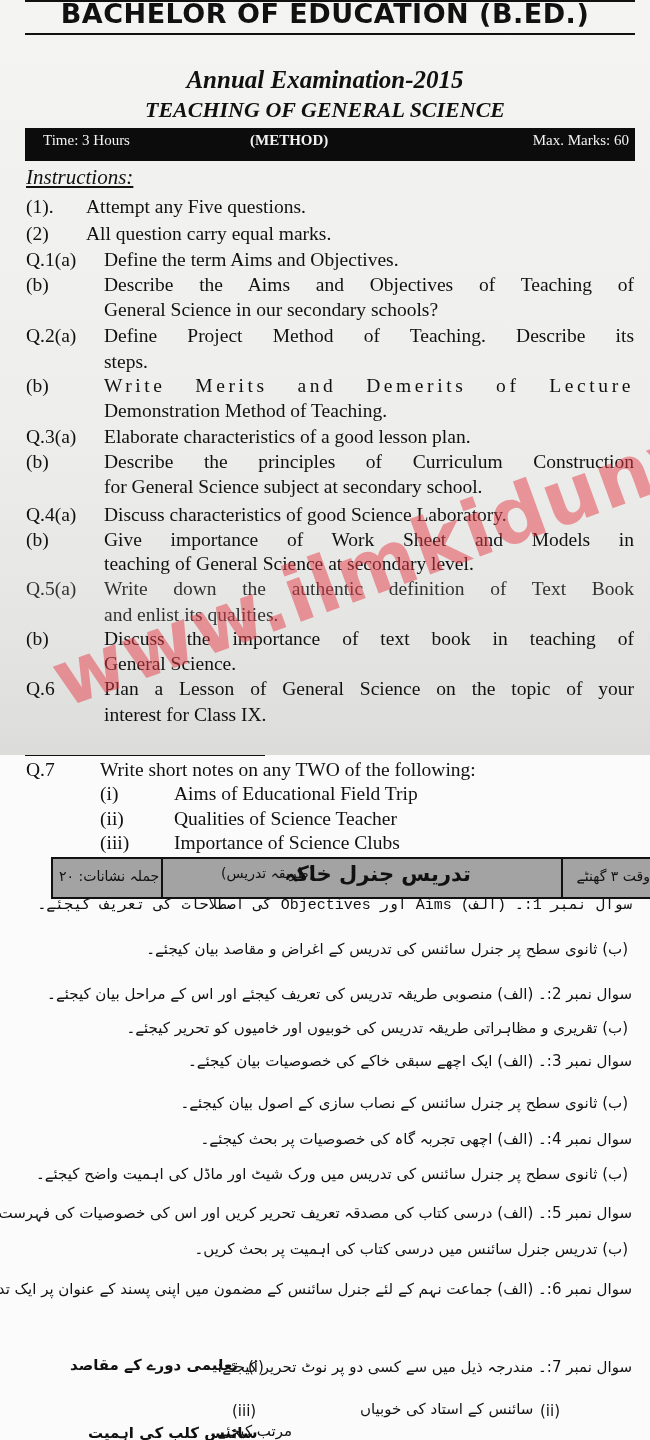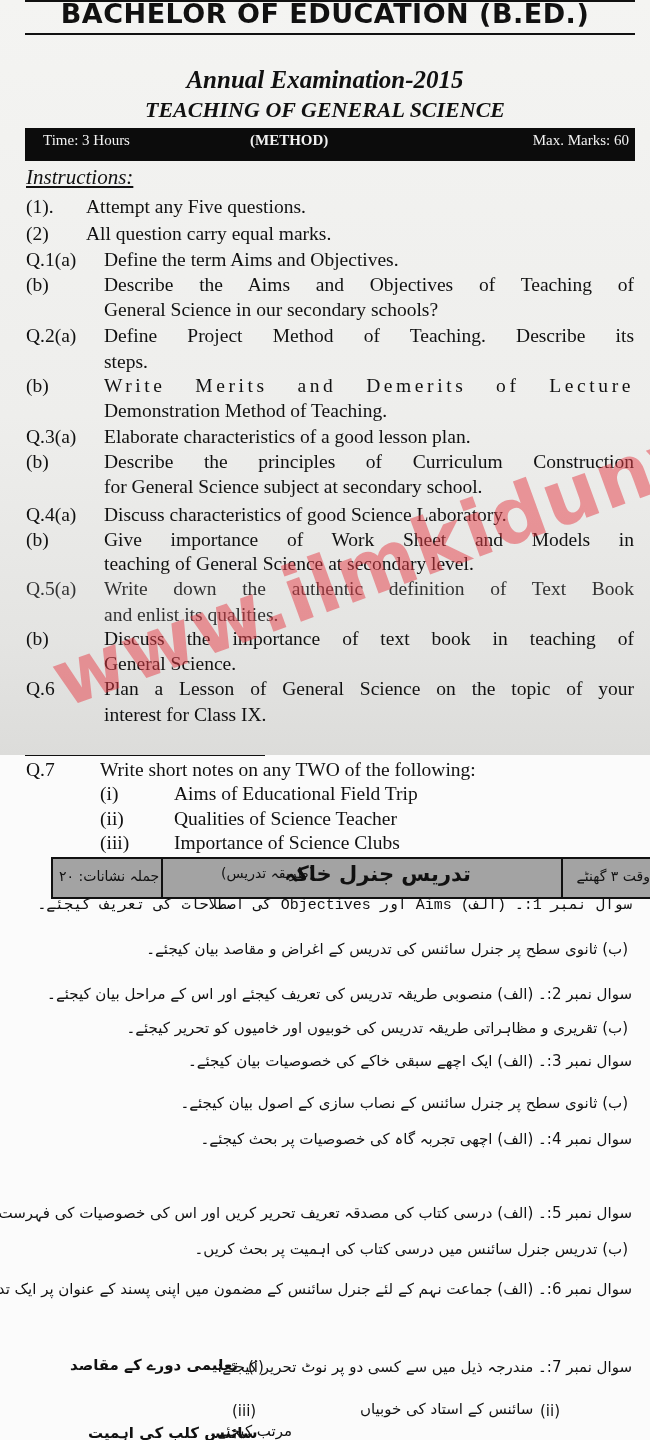--- a/index.html
+++ b/index.html
@@ -199,20 +199,21 @@
     </div>
   </div>
 
   <div class="urdu-line" style="top:895px; right:18px;font-family:Liberation Mono, monospace;">سوال نمبر 1:۔ (الف) Aims اور Objectives کی اصطلاحات کی تعریف کیجئے۔</div>
   <div class="urdu-line" style="top:940px; right:22px;">(ب)      ثانوی سطح پر جنرل سائنس کی تدریس کے اغراض و مقاصد بیان کیجئے۔</div>
   <div class="urdu-line" style="top:985px; right:18px;">سوال نمبر 2:۔ (الف) منصوبی طریقہ تدریس کی تعریف کیجئے اور اس کے مراحل بیان کیجئے۔</div>
   <div class="urdu-line" style="top:1019px; right:22px;">(ب)      تقریری و مظاہراتی طریقہ تدریس کی خوبیوں اور خامیوں کو تحریر کیجئے۔</div>
   <div class="urdu-line" style="top:1052px; right:18px;">سوال نمبر 3:۔ (الف) ایک اچھے سبقی خاکے کی خصوصیات بیان کیجئے۔</div>
   <div class="urdu-line" style="top:1094px; right:22px;">(ب)      ثانوی سطح پر جنرل سائنس کے نصاب سازی کے اصول بیان کیجئے۔</div>
   <div class="urdu-line" style="top:1130px; right:18px;">سوال نمبر 4:۔ (الف) اچھی تجربہ گاہ کی خصوصیات پر بحث کیجئے۔</div>
+  <div class="urdu-line" style="top:1165px; right:22px;">(ب)      ثانوی سطح پر جنرل سائنس کی تدریس میں ورک شیٹ اور ماڈل کی اہمیت واضح کیجئے۔</div>
   <div class="urdu-line" style="top:1204px; right:18px;">سوال نمبر 5:۔ (الف) درسی کتاب کی مصدقہ تعریف تحریر کریں اور اس کی خصوصیات کی فہرست مرتب کیجئے۔</div>
   <div class="urdu-line" style="top:1240px; right:22px;">(ب)      تدریس جنرل سائنس میں درسی کتاب کی اہمیت پر بحث کریں۔</div>
   <div class="urdu-line" style="top:1280px; right:18px;">سوال نمبر 6:۔ (الف) جماعت نہم کے لئے جنرل سائنس کے مضمون میں اپنی پسند کے عنوان پر ایک تدریسی خاکہ</div>
   <div class="urdu-line" style="top:1378px; right:18px; left:auto; padding-right:340px;margin-top:44px;">مرتب کیجئے۔</div>
 
   <div class="urdu-line" style="top:1358px; right:18px;">سوال نمبر 7:۔ مندرجہ ذیل میں سے کسی دو پر نوٹ تحریر کیجئے:</div>
   <div class="urdu-line" style="top:1358px; right:auto; left:248px; direction:ltr;">(i)</div>
   <div class="urdu-line" style="top:1356px; right:auto; left:70px; font-weight:bold;">تعلیمی دورے کے مقاصد</div>
   <div class="urdu-line" style="top:1402px; right:auto; left:540px; direction:ltr;">(ii)</div>
   <div class="urdu-line" style="top:1400px; right:auto; left:360px;">سائنس کے استاد کی خوبیاں</div>

